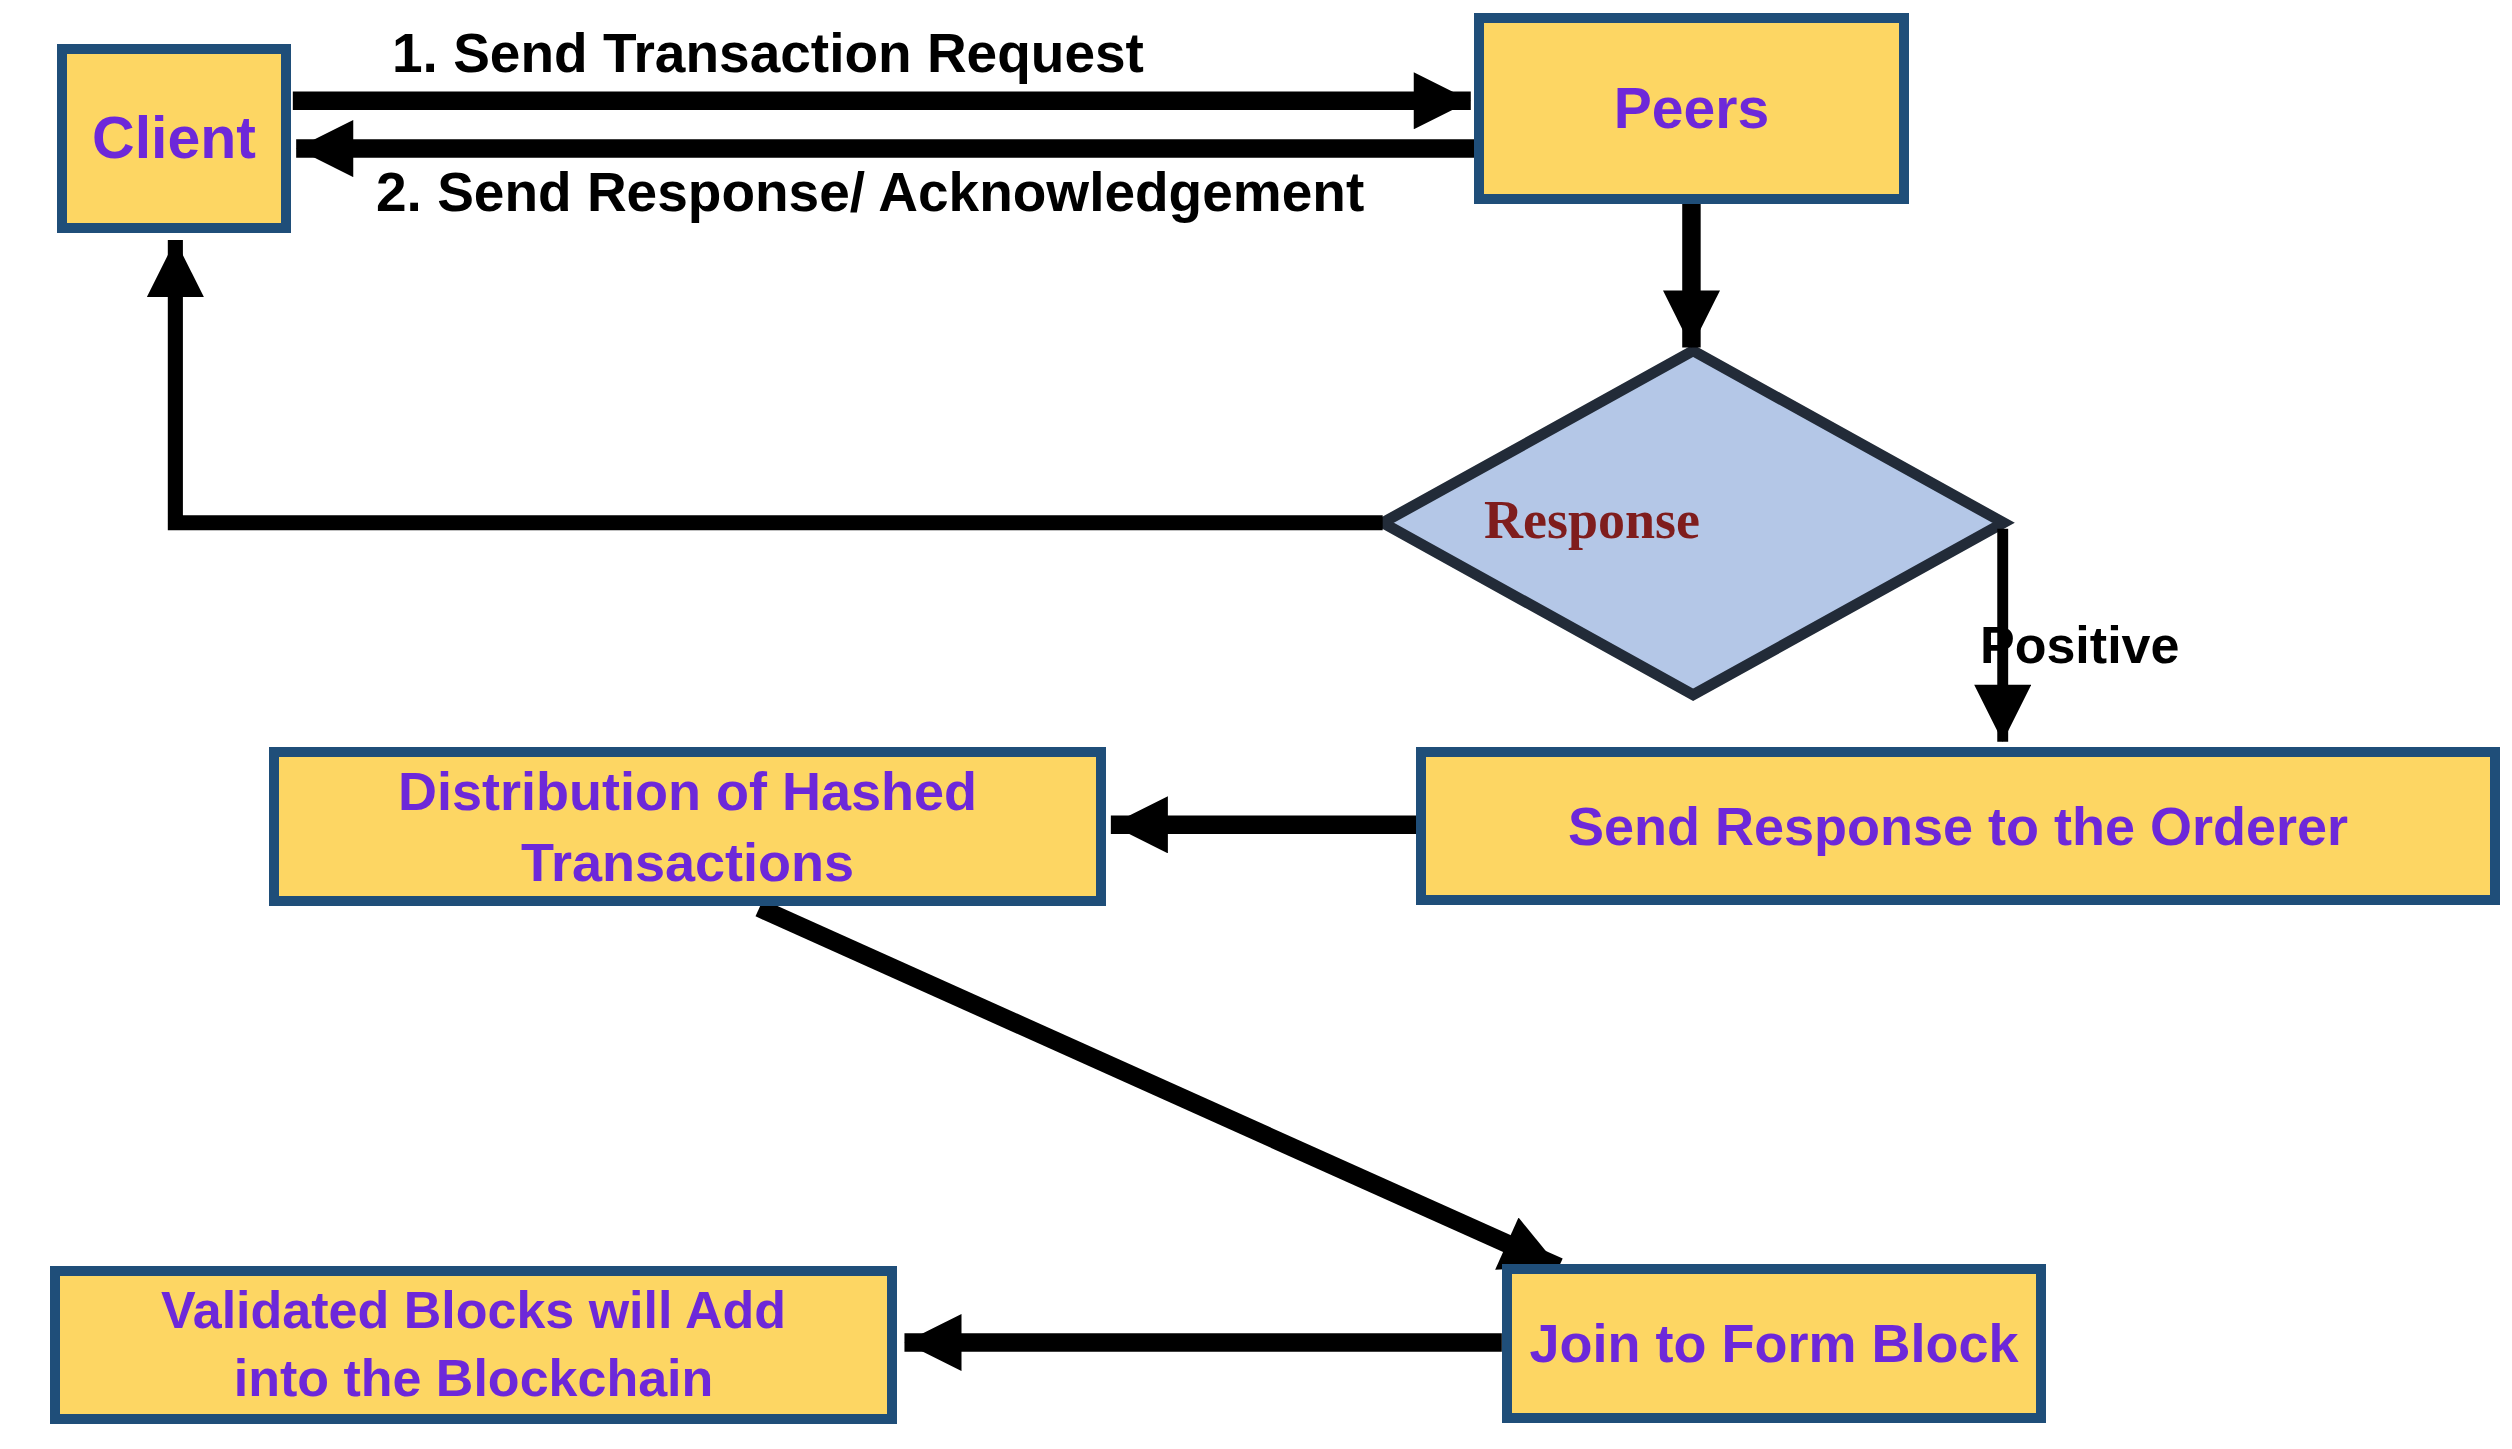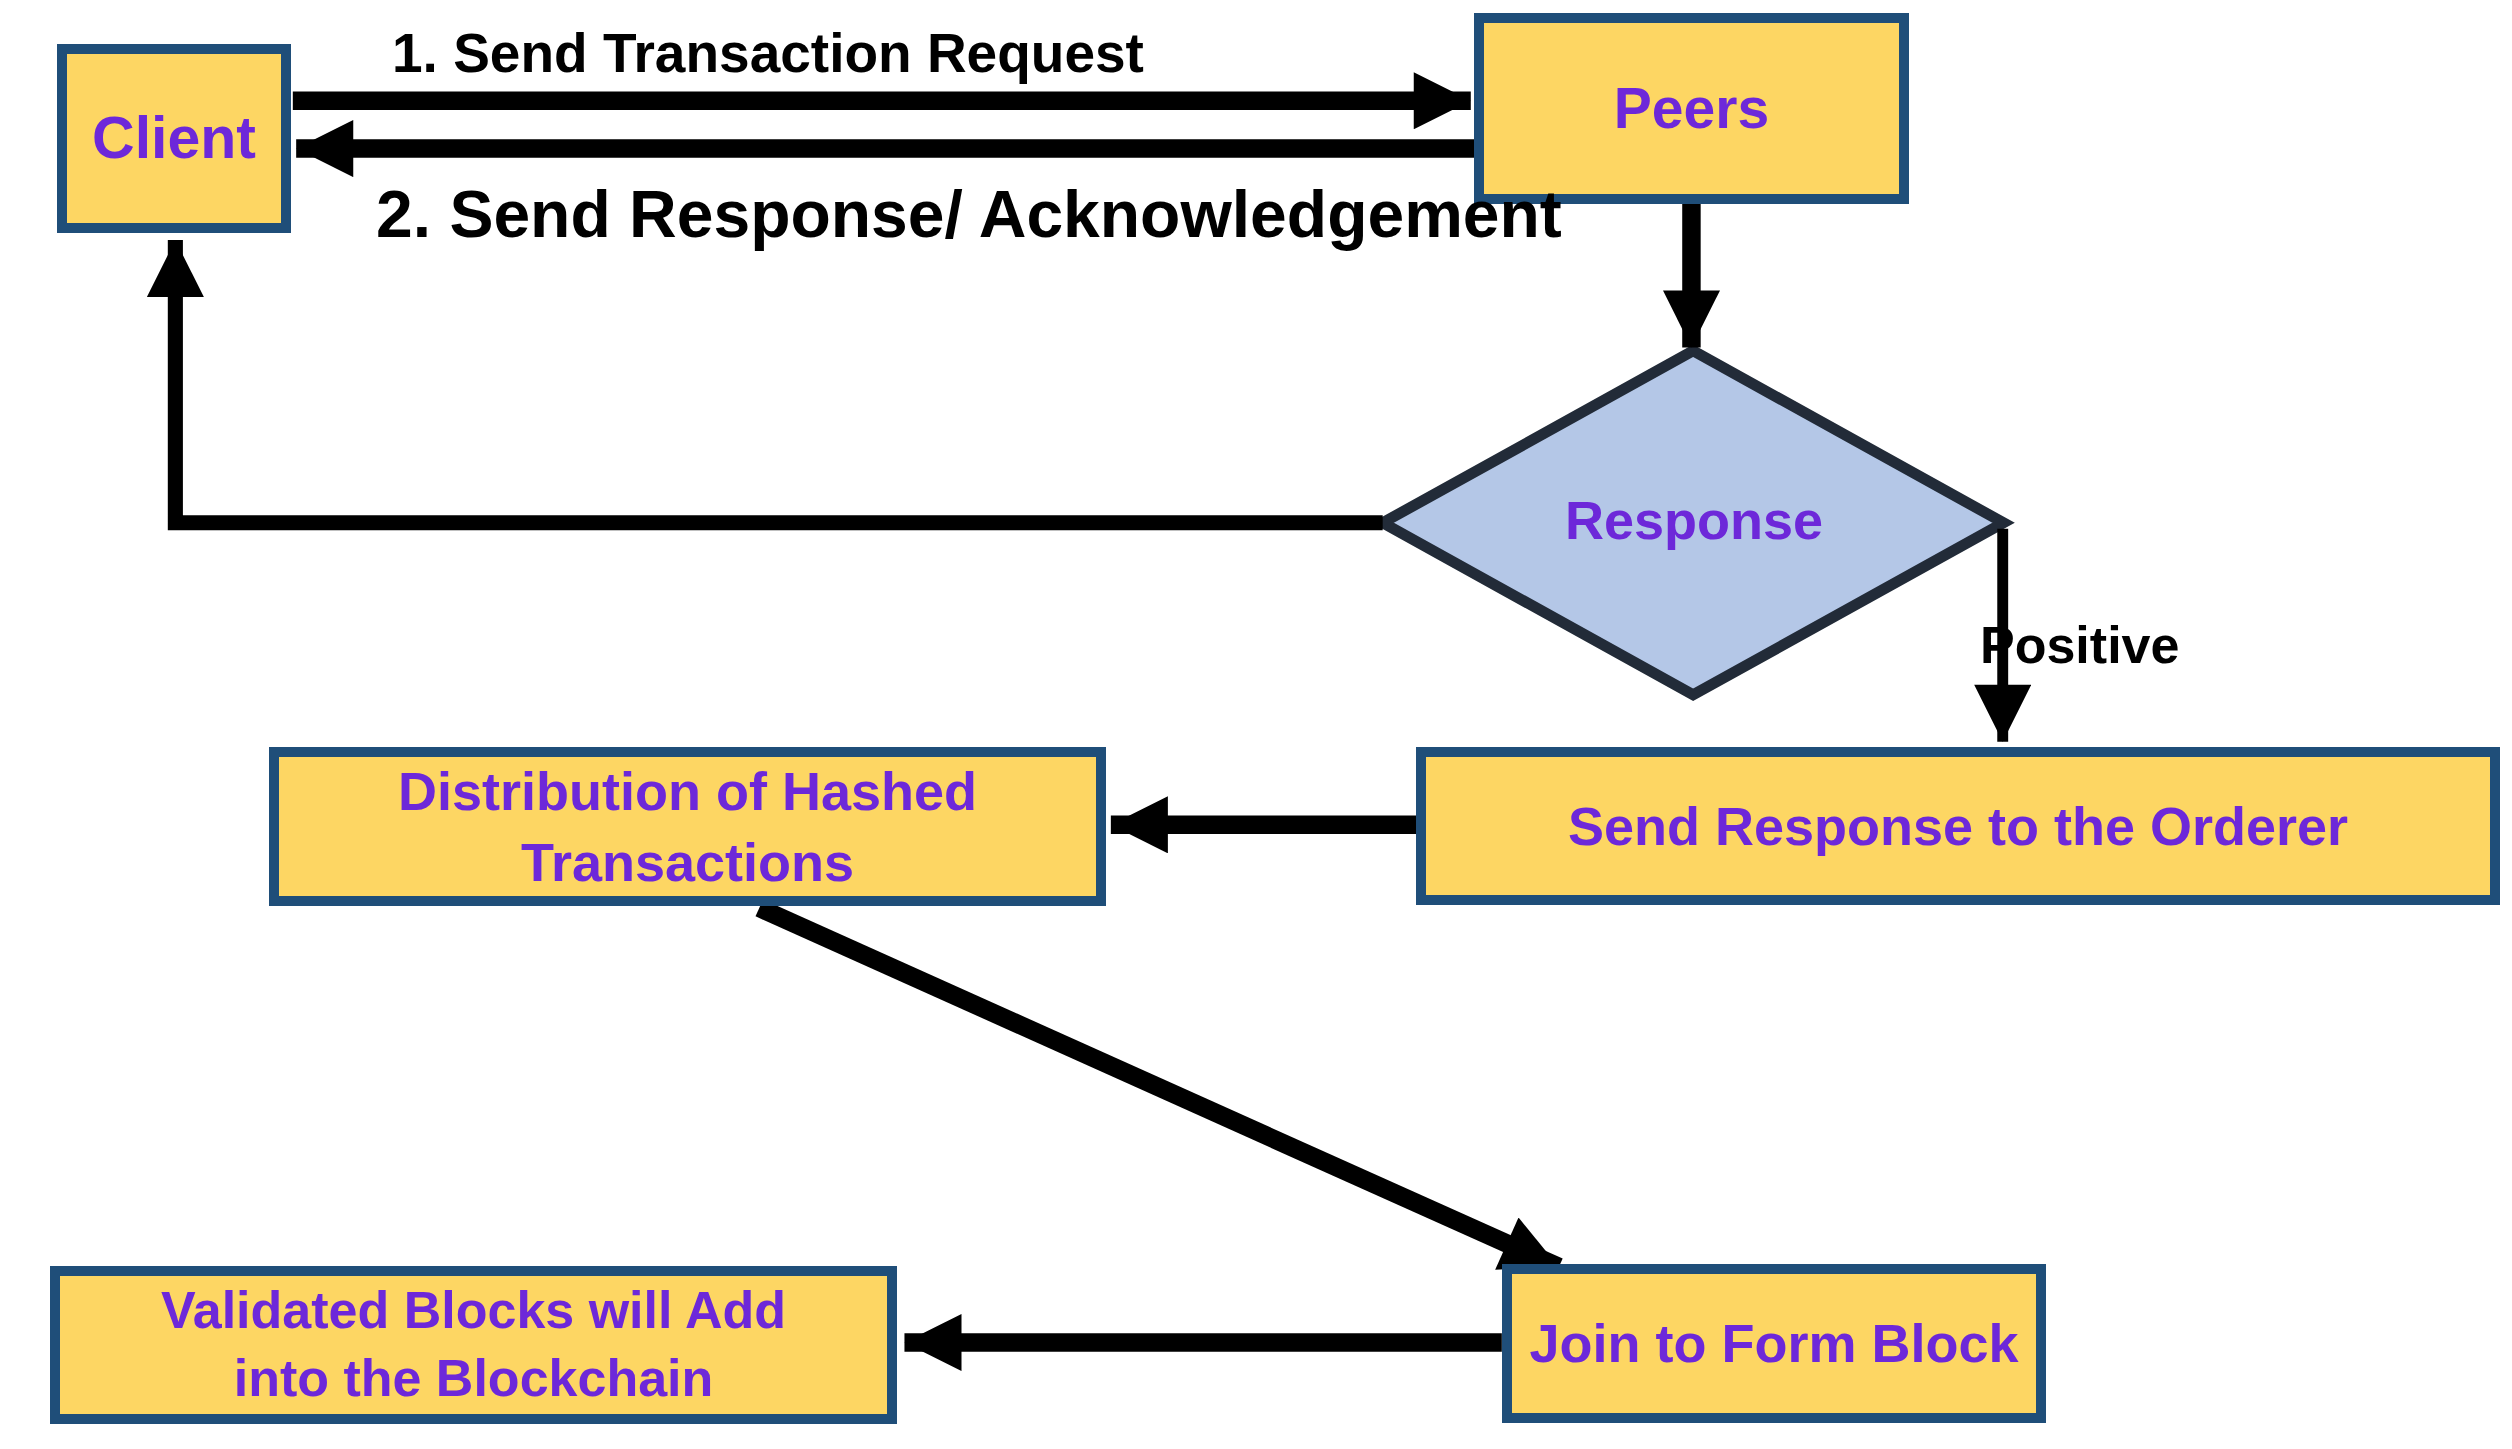--- a/index.html
+++ b/index.html
@@ -26,22 +26,22 @@
     border:10px solid var(--process-border);
     display:flex;align-items:center;justify-content:center;
     text-align:center;font-weight:bold;color:#6d28d9;
     font-size:54px;line-height:1.3;
   }
   .edge-label{
     position:absolute;z-index:3;font-weight:bold;color:#000;
     font-size:54px;line-height:1.05;white-space:nowrap;
   }
   .diamond-label{
-    position:absolute;z-index:3;font-weight:bold;color:#6d28d9;
-    font-size:54px;text-align:center;
+    position:absolute;z-index:3;font-weight:bold;color:#7f1d1d;
+    font-size:54px;text-align:left;font-family:Liberation Serif, serif;
   }
 </style>
 </head>
 <body>
 
 <div id="canvas">
 
   <svg id="edges" width="2512" height="1450" viewBox="0 0 2994 1728">
     <defs>
       <marker id="ah" markerUnits="userSpaceOnUse" markerWidth="76" markerHeight="68" refX="10" refY="5" viewBox="0 0 10 10" orient="auto">
@@ -89,19 +89,19 @@
   </div>
 
   <div class="node" style="left:50px;top:1266px;width:847px;height:158px;padding:0 93px;font-size:52px;">
     <span>Validated Blocks will Add into the Blockchain</span>
   </div>
 
   <div class="diamond-label" style="left:1484px;top:489px;width:420px;">Response</div>
 
   <div class="edge-label" style="left:376px;top:25px;font-size:55px;margin-left:16px;">1. Send Transaction Request</div>
 
-  <div class="edge-label" style="left:376px;top:180px;font-size:66px;">2. Send Response/ Acknowledgement</div>
+  <div class="edge-label" style="left:376px;top:164px;font-size:55px;">2. Send Response/ Acknowledgement</div>
 
 
   <div class="edge-label" style="left:1980px;top:618px;font-size:52px;">Positive</div>
 
 </div>
 
 
 </body></html>

